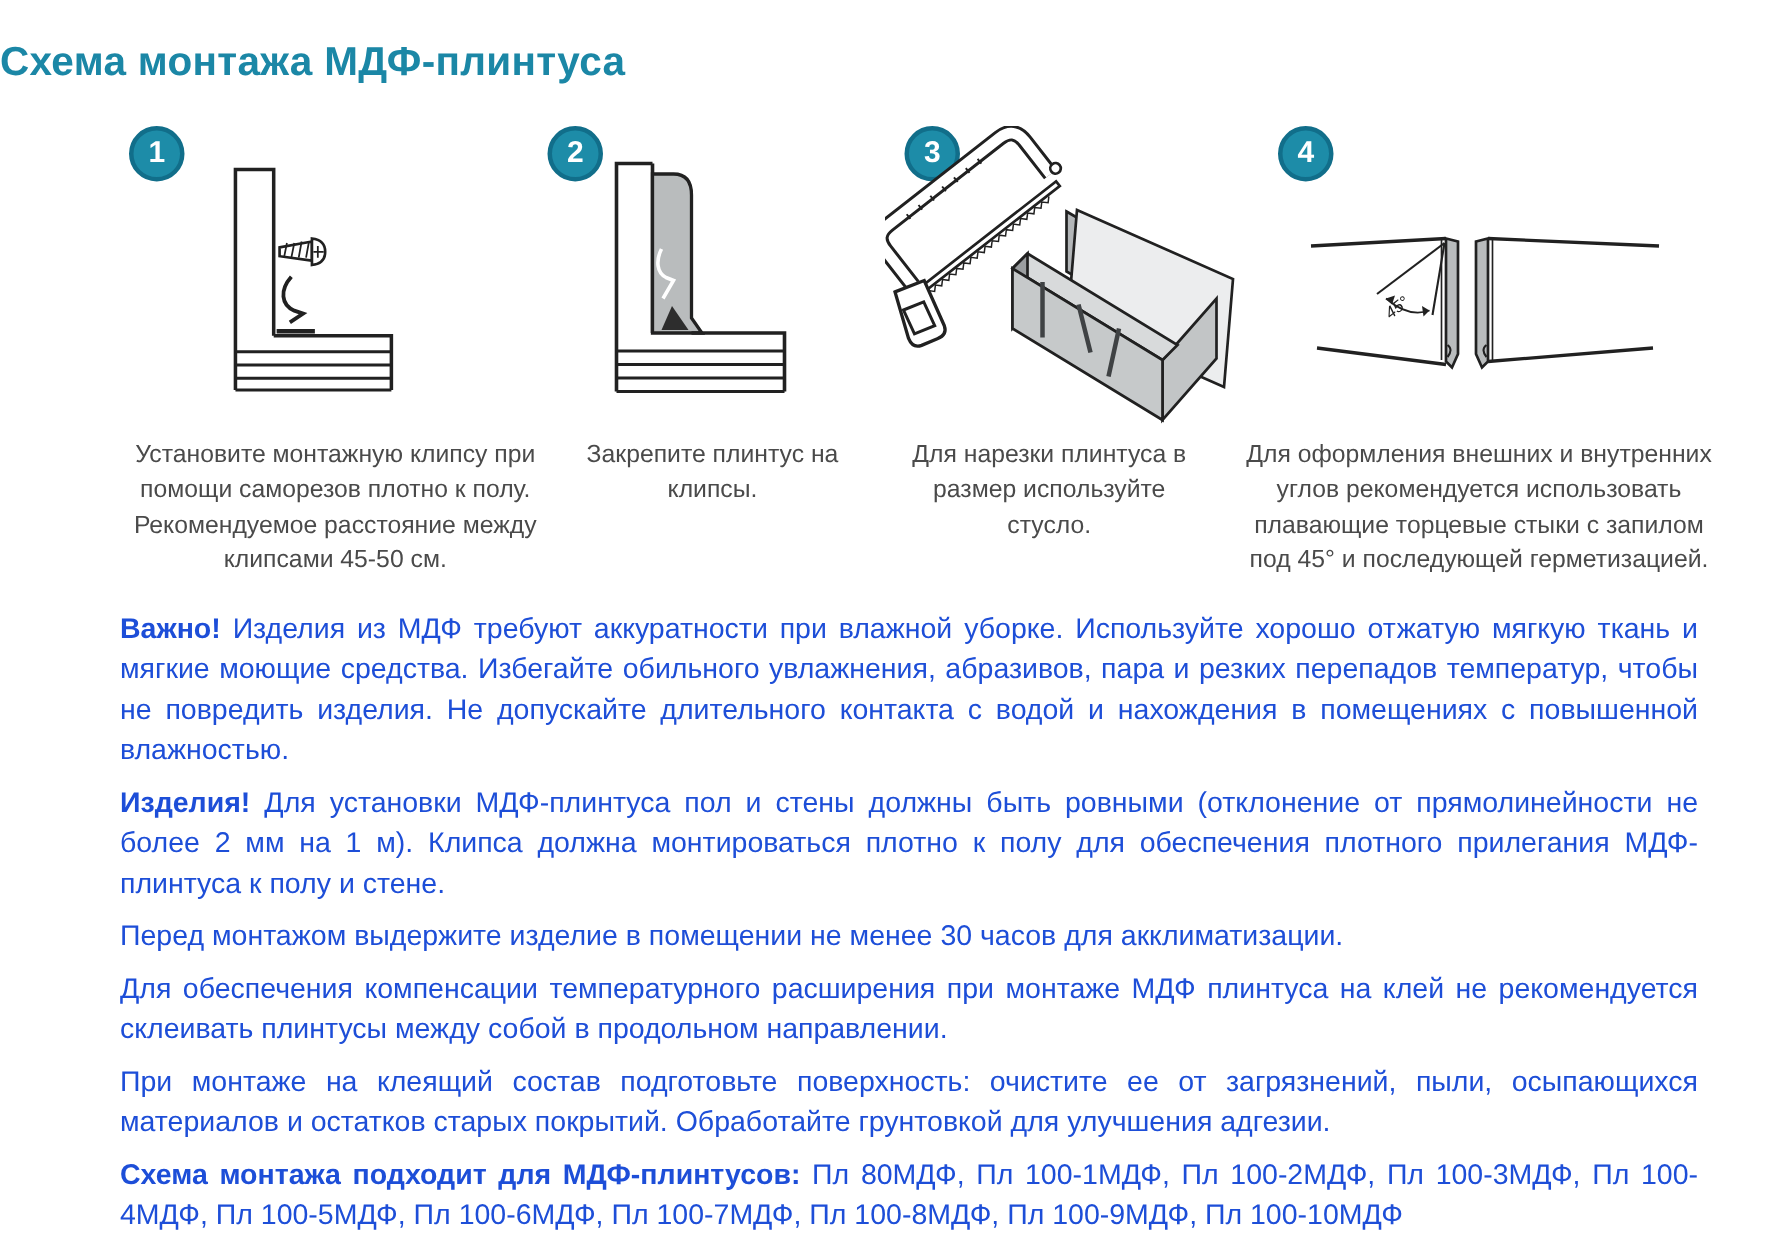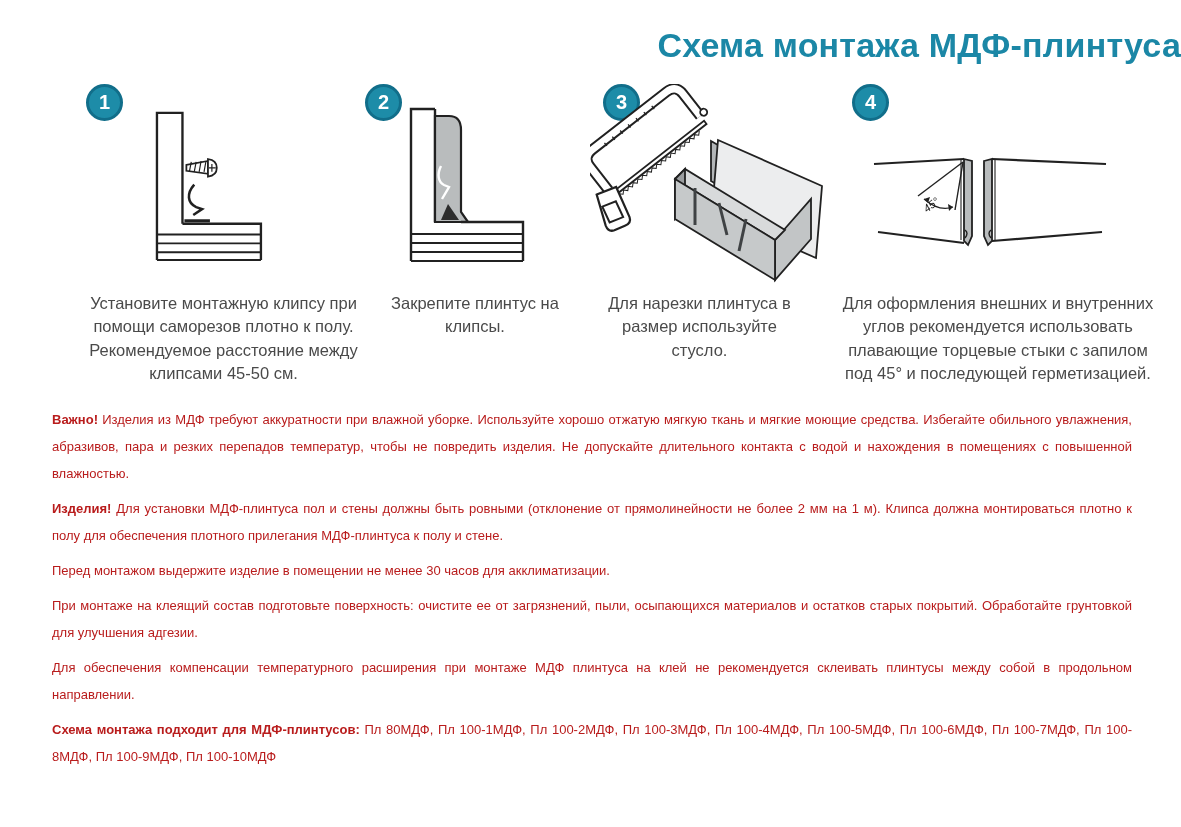--- a/index.html
+++ b/index.html
@@ -5,38 +5,38 @@
   * { margin: 0; padding: 0; box-sizing: border-box; }
   html, body { background: #ffffff; }
   body {
     width: 1181px; height: 827px; position: relative; overflow: hidden;
     font-family: "Liberation Sans", "DejaVu Sans", sans-serif;
     color: #363636;
   }
   .page { position: absolute; inset: 0; }
   .title {
     position: absolute; top: 26px; left: 0; width: 100%;
-    text-align: right; font-size: 34px; font-weight: 700;
-    color: #1b87a6; letter-spacing: .2px; padding-left: 36px;
+    text-align: left; font-size: 27px; font-weight: 700;
+    color: #1b87a6; letter-spacing: .2px;
   }
   .badge {
     position: absolute; width: 37px; height: 37px; border-radius: 50%;
     background: #1d8ca8; border: 3px solid #116e8a;
     display: flex; align-items: center; justify-content: center;
     color: #ffffff; font-weight: 700; font-size: 20px;
   }
   .illus { position: absolute; }
   .caption {
     position: absolute; top: 292px; text-align: center;
     font-size: 16.5px; line-height: 1.42; color: #4a4a4a;
   }
   .paras { position: absolute; left: 52px; top: 406px; width: 1080px; }
   .paras p {
-    font-size: 13px; line-height: 27px; text-align: justify;
-    margin-bottom: 8px; color: #b91c1c;
+    font-size: 19px; line-height: 27px; text-align: justify;
+    margin-bottom: 8px; color: #1d4ed8; margin-left: 28px;
   }
   .lead { font-weight: 700; }
 </style>
 </head>
 <body>
 
 <div class="page">
 
   <h1 class="title">Схема монтажа МДФ-плинтуса</h1>
 
@@ -127,24 +127,24 @@
       <polygon points="124,13 132,11 132,93 128,97 124,88" fill="#b9bcbd" stroke="#212121" stroke-width="1.8"></polygon>
       <path d="M135,12 V92" stroke="#212121" stroke-width="1.1"></path>
       <path d="M131,82 q-4,3 0,8" fill="none" stroke="#212121" stroke-width="1.4"></path>
       <path d="M132,93 L242,84" fill="none" stroke="#212121" stroke-width="2.2"></path>
     </g>
   </svg>
 
   <div class="caption" style="left:76px; width:295px;">Установите монтажную клипсу при помощи саморезов плотно к полу. Рекомендуемое расстояние между клипсами 45-50 см.</div>
   <div class="caption" style="left:597px; width:205px;">Для нарезки плинтуса в размер используйте стусло.</div>
   <div class="caption" style="left:385px; width:180px;">Закрепите плинтус на клипсы.</div>
-  <div class="caption" style="left:830px; width:312px;margin-left:12px;">Для оформления внешних и внутренних углов рекомендуется использовать плавающие торцевые стыки с запилом под 45° и последующей герметизацией.</div>
+  <div class="caption" style="left:830px; width:312px;">Для оформления внешних и внутренних углов рекомендуется использовать плавающие торцевые стыки с запилом под 45° и последующей герметизацией.</div>
 
   <div class="paras">
     <p><span class="lead">Важно!</span><span> Изделия из МДФ требуют аккуратности при влажной уборке. Используйте хорошо отжатую мягкую ткань и мягкие моющие средства. Избегайте обильного увлажнения, абразивов, пара и резких перепадов температур, чтобы не повредить изделия. Не допускайте длительного контакта с водой и нахождения в помещениях с повышенной влажностью.</span></p>
     <p><span class="lead">Изделия!</span><span> Для установки МДФ-плинтуса пол и стены должны быть ровными (отклонение от прямолинейности не более 2 мм на 1 м). Клипса должна монтироваться плотно к полу для обеспечения плотного прилегания МДФ-плинтуса к полу и стене.</span></p>
     <p><span>Перед монтажом выдержите изделие в помещении не менее 30 часов для акклиматизации.</span></p>
+    <p><span>Для обеспечения компенсации температурного расширения при монтаже МДФ плинтуса на клей не рекомендуется склеивать плинтусы между собой в продольном направлении.</span></p>
     <p><span>При монтаже на клеящий состав подготовьте поверхность: очистите ее от загрязнений, пыли, осыпающихся материалов и остатков старых покрытий. Обработайте грунтовкой для улучшения адгезии.</span></p>
-    <p><span>Для обеспечения компенсации температурного расширения при монтаже МДФ плинтуса на клей не рекомендуется склеивать плинтусы между собой в продольном направлении.</span></p>
     <p><span class="lead">Схема монтажа подходит для МДФ-плинтусов:</span><span> Пл 80МДФ, Пл 100-1МДФ, Пл 100-2МДФ, Пл 100-3МДФ, Пл 100-4МДФ, Пл 100-5МДФ, Пл 100-6МДФ, Пл 100-7МДФ, Пл 100-8МДФ, Пл 100-9МДФ, Пл 100-10МДФ</span></p>
   </div>
 
 </div>
 
 </body></html>

